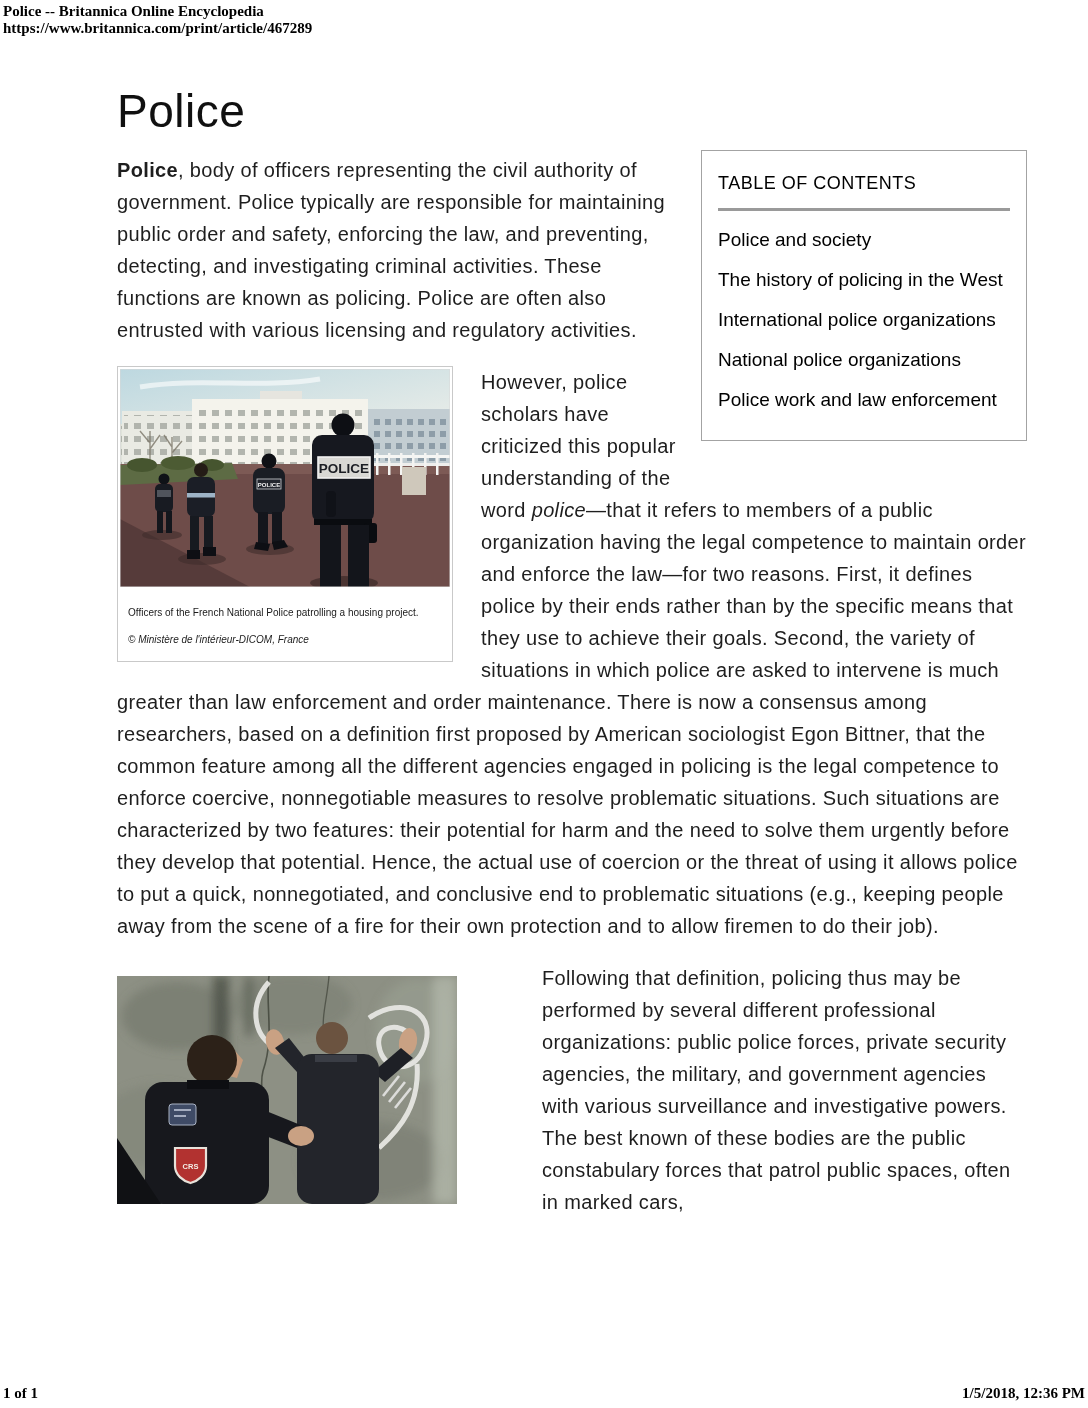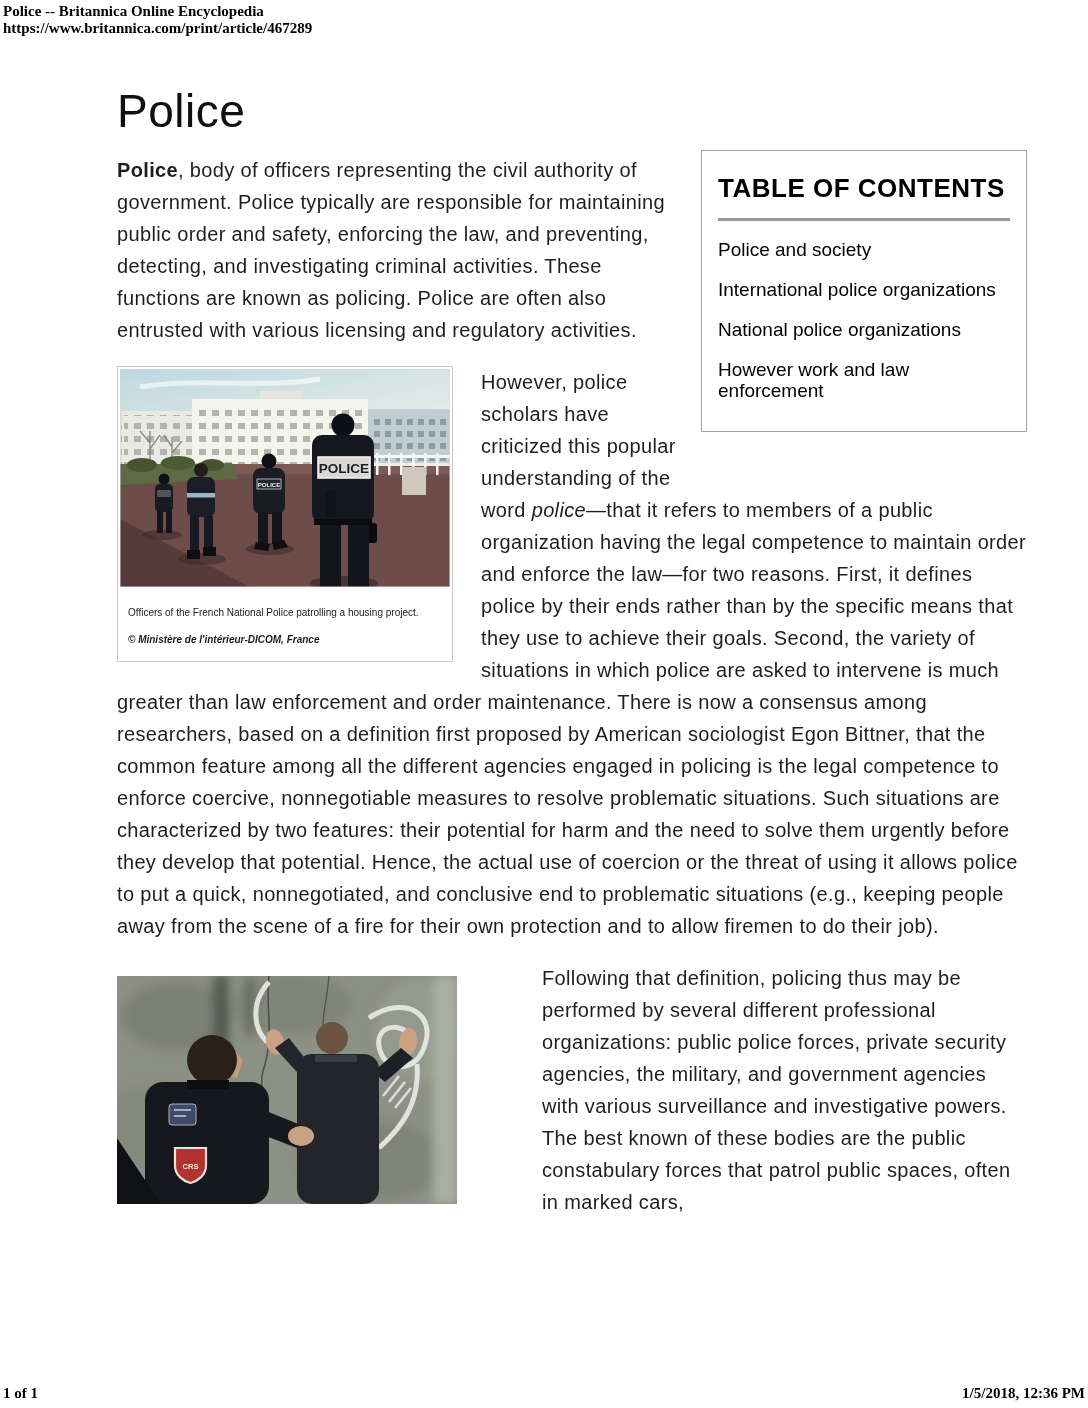--- a/index.html
+++ b/index.html
@@ -40,21 +40,21 @@
 
   
   .toc {
     float: right; width: 326px;
     border: 1px solid #a3a3a3;
     margin: 0 0 44px 20px;
     padding: 22px 16px 30px;
     background: #fff;
   }
   .toc-title {
-    font-size: 26px; font-weight: 700; letter-spacing: 0.5px;
+    font-size: 18px; font-weight: 400; letter-spacing: 0.5px;
     color: #000; margin-bottom: 14px;
   }
   .toc-rule { height: 3px; background: #9a9a9a; border: none; margin-bottom: 4px; }
   .toc ul { list-style: none; }
   .toc li {
     font-size: 19px; line-height: 21px; color: #000;
     margin-top: 19px; cursor: pointer;
   }
   .toc li:first-child { margin-top: 18px; }
 
@@ -64,21 +64,21 @@
     border: 1px solid #c9c9c9;
     padding: 2px 2px 8px;
     margin: 0 28px 8px 0;
     background: #fff;
   }
   figure.framed svg { display: block; }
   figcaption {
     padding: 0 8px; margin-top: 12px;
     font-size: 10px; line-height: 27px; color: #1a1a1a;
   }
-  .credit { font-style: italic; font-weight: bold; }
+  .credit { font-style: italic; }
 
   figure.plain {
     float: left; width: 401px;
     margin: 14px 24px 0 0;
   }
   figure.plain svg { display: block; }
 </style>
 </head>
 <body>
 
@@ -89,23 +89,24 @@
 
 <div class="content">
 
   <h1 class="article-title">Police</h1>
 
   <aside class="toc">
     <div class="toc-title">TABLE OF CONTENTS</div>
     <hr class="toc-rule">
     <ul>
       <li>Police and society</li>
+      <li>The history of policing in the West</li>
       <li>International police organizations</li>
       <li>National police organizations</li>
-      <li>However work and law enforcement</li>
+      <li>Police work and law enforcement</li>
     </ul>
   </aside>
 
   <p class="body-text"><b>Police</b><span>, body of officers representing the civil authority of government. Police typically are responsible for maintaining public order and safety, enforcing the law, and preventing, detecting, and investigating criminal activities. These functions are known as policing. Police are often also entrusted with various licensing and regulatory activities.</span></p>
 
   <figure class="framed">
     <svg width="330" height="218" viewBox="0 0 330 218">
       <defs>
         <linearGradient id="sky" x1="0" y1="0" x2="0.7" y2="1">
           <stop offset="0" stop-color="#bdd8e0"></stop>

